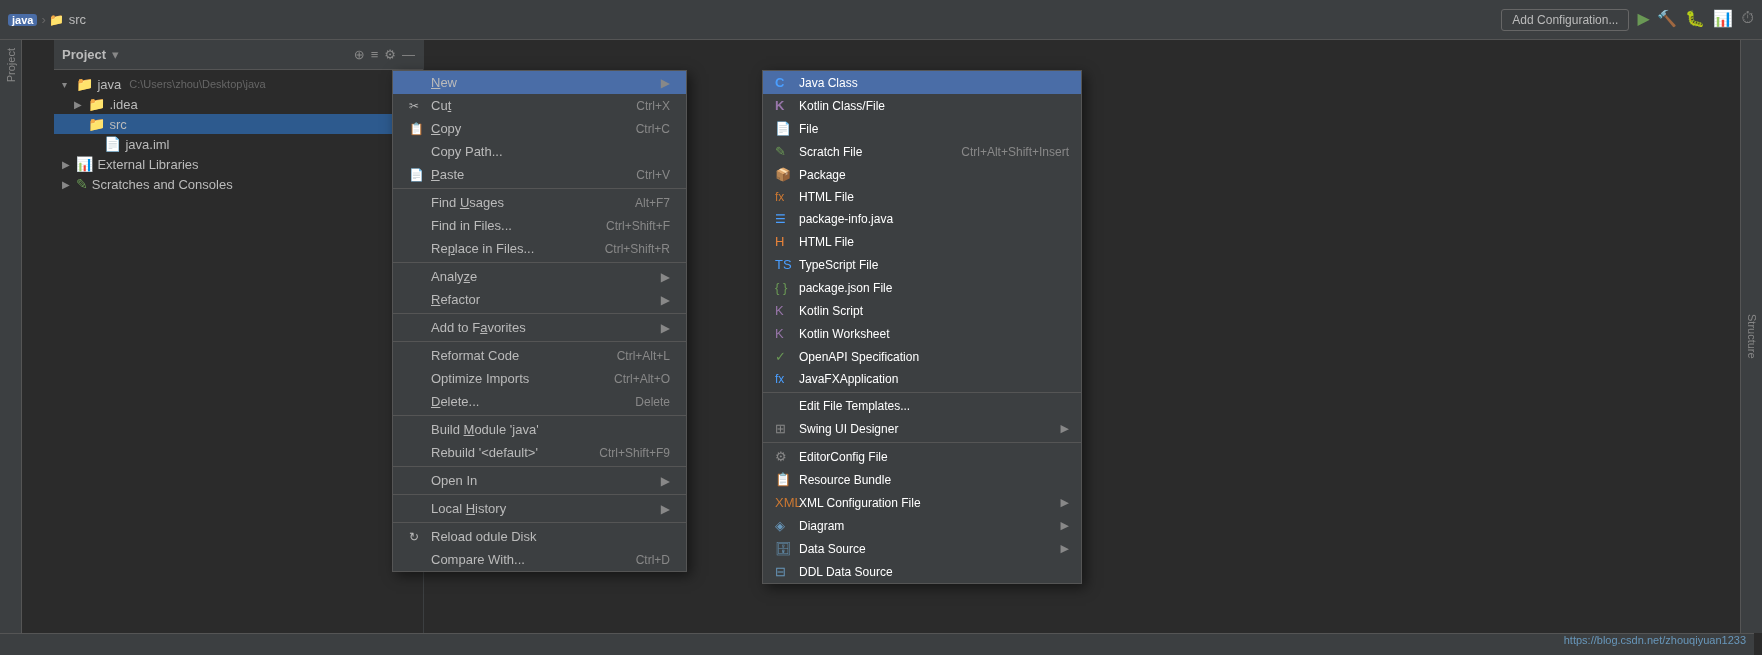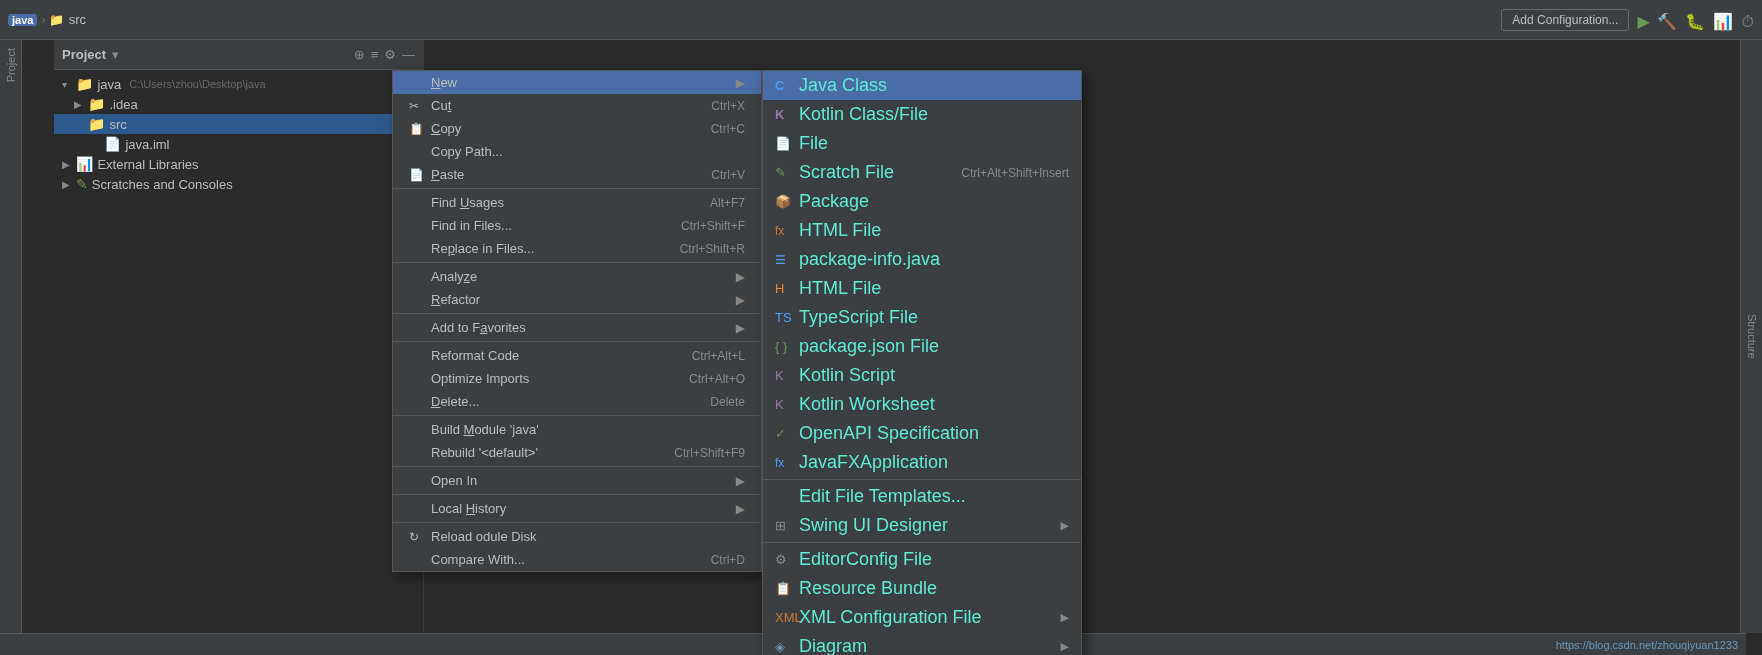--- a/index.html
+++ b/index.html
@@ -42,21 +42,21 @@
       background: #4a6da7;
       color: #fff;
       border-radius: 3px;
       padding: 0 4px;
       font-size: 11px;
       font-weight: bold;
     }
     .top-bar-right {
       margin-left: auto;
       display: flex;
-      align-items: flex-end;
+      align-items: flex-start;
       gap: 8px;
       padding-left: 36px;
     }
     .add-config-btn {
       background: transparent;
       border: 1px solid #666;
       color: #bbbbbb;
       padding: 3px 10px;
       border-radius: 3px;
       cursor: pointer;
@@ -181,36 +181,36 @@
       z-index: 101;
     }
     .submenu-item {
       display: flex;
       align-items: center;
       padding: 4px 12px;
       cursor: pointer;
       gap: 8px;
     }
     .submenu-item.highlighted { background: #4a6da7; }
-    .submenu-label { flex: 1; color: #5eead4; font-size: 18px; }
+    .submenu-label { flex: 1; color: #ffffff; font-size: 12px; }
     .submenu-shortcut { color: #888; font-size: 12px; }
     .submenu-arrow { color: #888; font-size: 11px; }
     .submenu-separator { height: 1px; background: #555; margin: 2px 0; }
 
     
     .status-bar {
       position: absolute;
       bottom: 0;
-      right: 16px;
+      right: 8px;
       left: 0;
       height: 22px;
       background: #3c3f41;
       border-top: 1px solid #555;
       display: flex;
-      align-items: center;
+      align-items: flex-start;
       padding: 0 8px;
       font-size: 11px;
       color: #6897bb;
     }
     .status-url { margin-left: auto; color: #6897bb; }
 
     
     .right-structure-tab {
       position: absolute;
       right: 0;
@@ -306,21 +306,21 @@
 
       <div class="tree-item">
         <span class="tree-arrow">▶</span>
         <span class="tree-icon" style="color:#6a9955;">✎</span>
         <span class="tree-label">Scratches and Consoles</span>
       </div>
     </div>
   </div>
 </div>
 
-<div class="context-menu" style="top:70px; left:392px; width:370px;">
+<div class="context-menu" style="top:70px; left:392px; width:295px;">
 
   <div class="menu-item highlighted">
     <span class="menu-icon"></span>
     <span class="menu-label"><span class="underline">N</span>ew</span>
     <span class="menu-arrow">▶</span>
   </div>
 
   <div class="menu-item">
     <span class="menu-icon">✂</span>
     <span class="menu-label">Cu<span class="underline">t</span></span>

